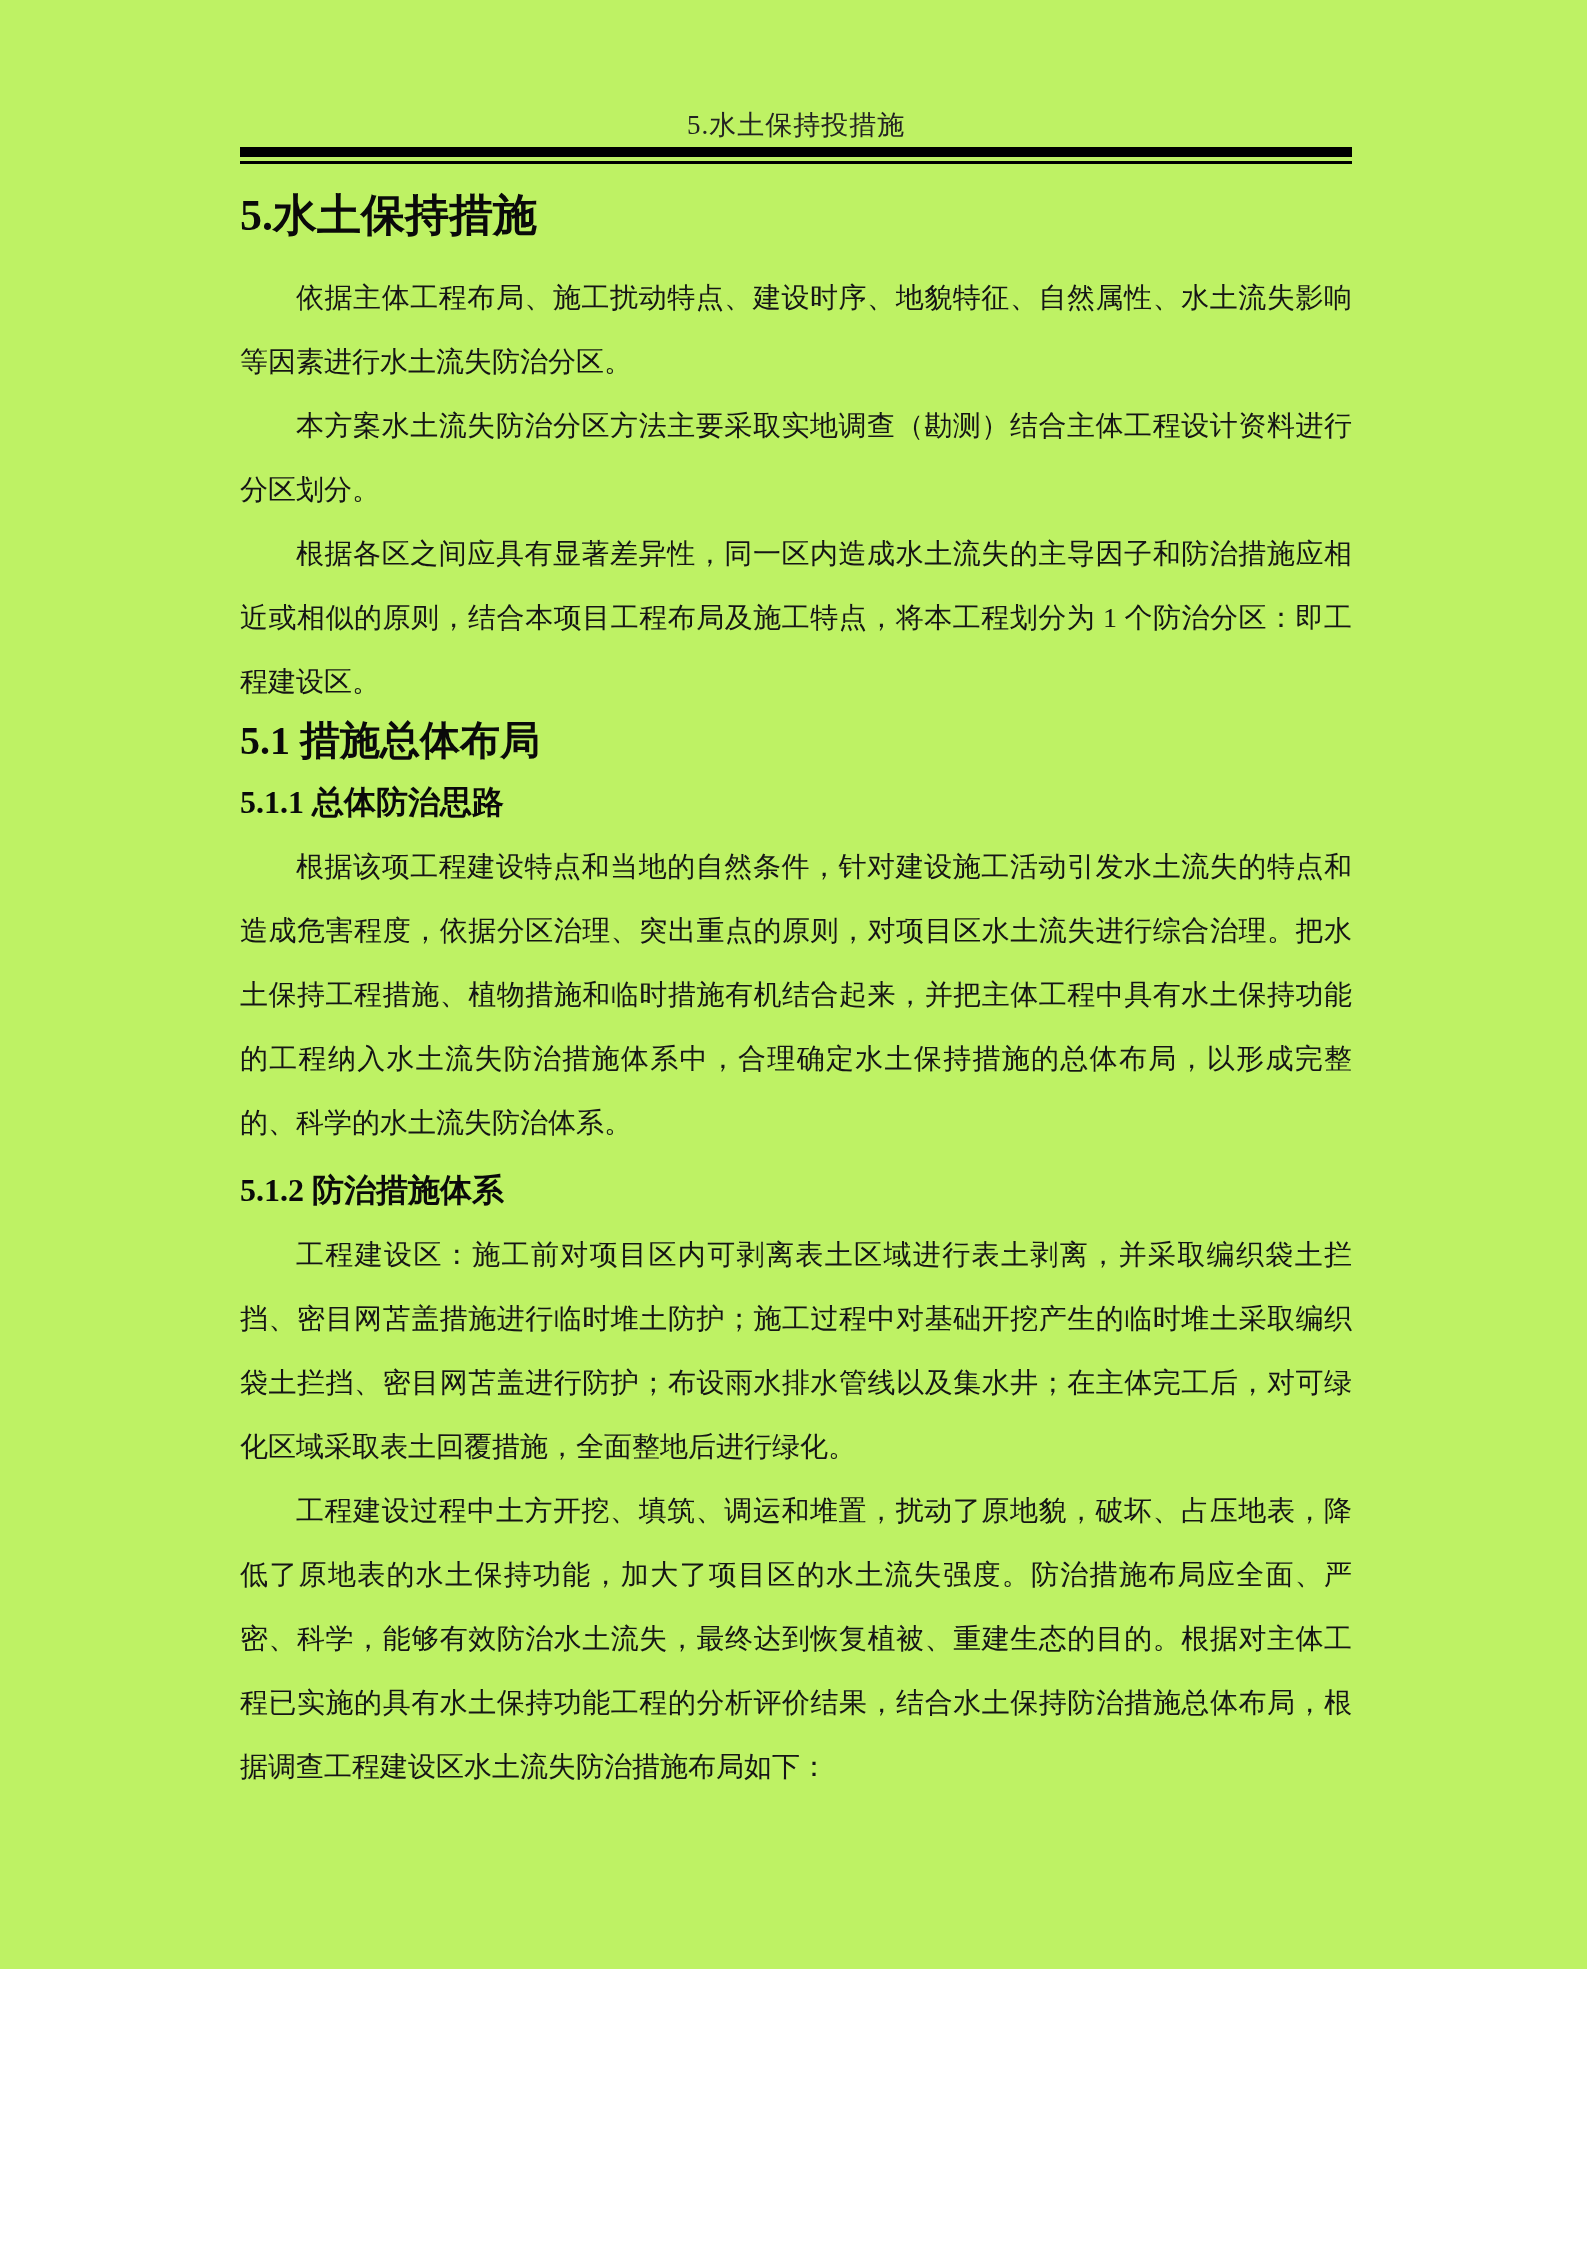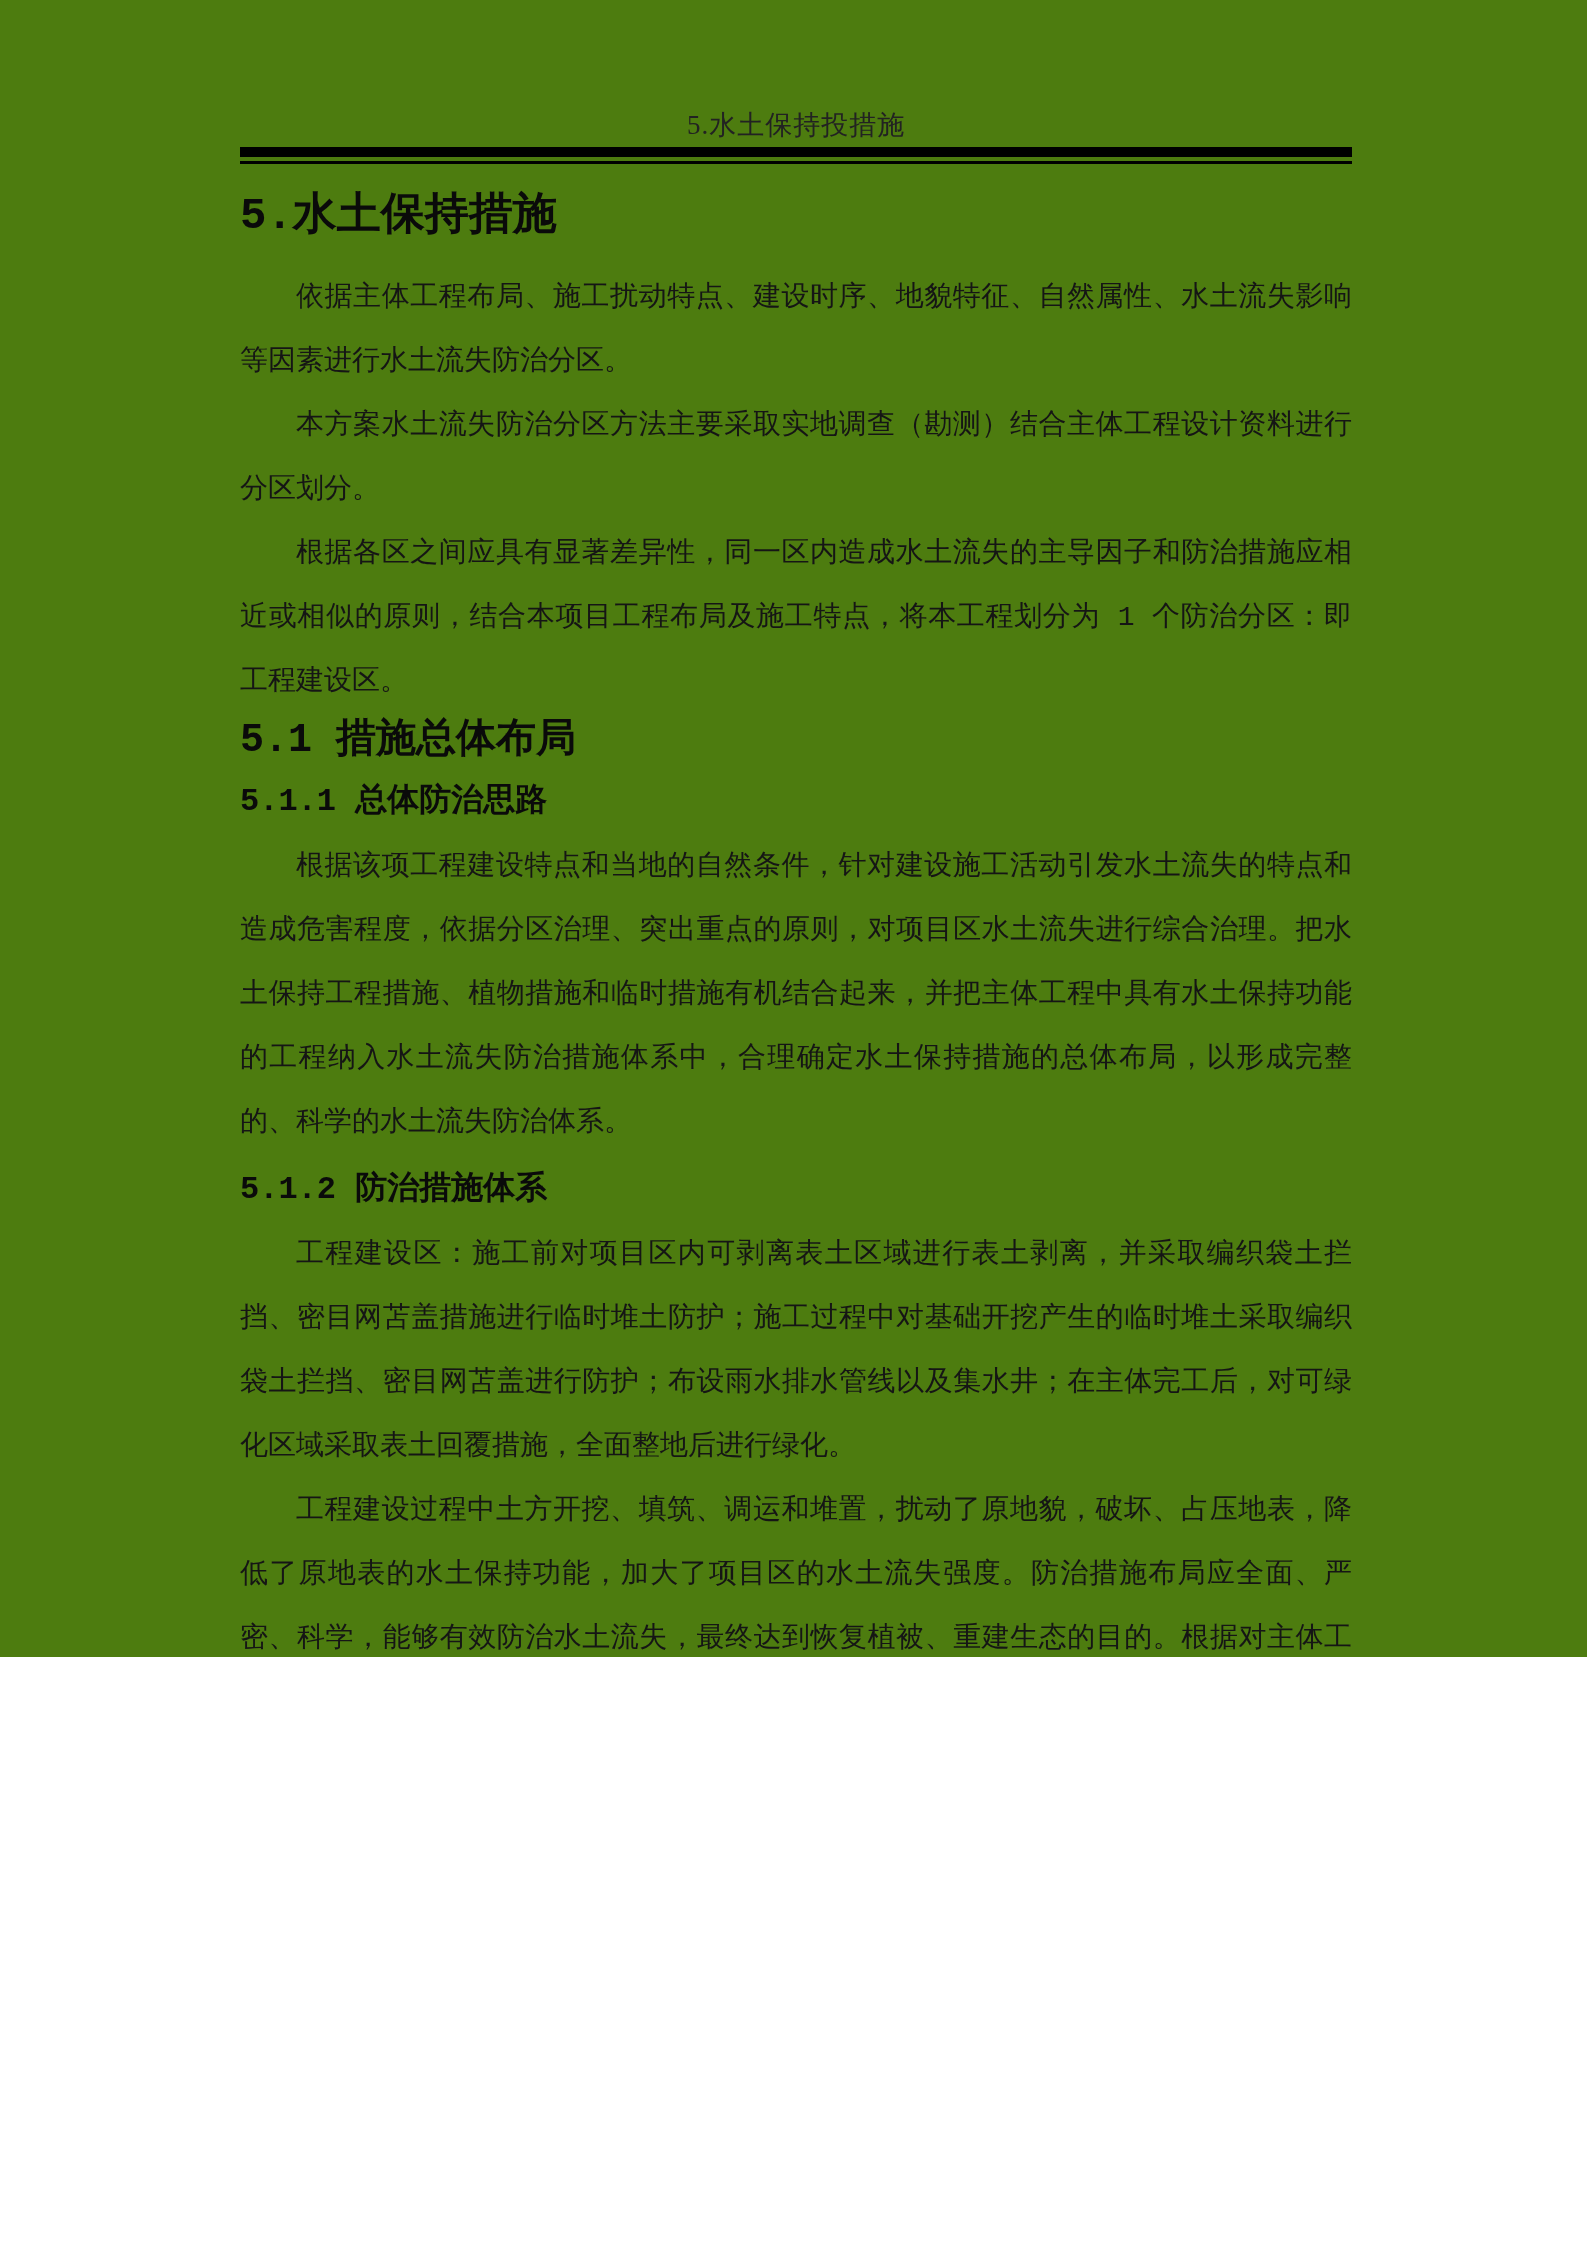--- a/index.html
+++ b/index.html
@@ -3,22 +3,22 @@
 <meta charset="utf-8">
 <style>
   html, body {
     margin: 0;
     padding: 0;
     background: #ffffff;
   }
   .page {
     position: relative;
     width: 1587px;
-    height: 1657px;
-    background: #4d7c0f;
+    height: 1969px;
+    background: #bef264;
     color: #151515;
     font-family: "Liberation Serif", "DejaVu Serif", serif;
     overflow: hidden;
   }
   
   .page-header {
     position: absolute;
     top: 108px;
     left: 240px;
     width: 1112px;
@@ -39,21 +39,20 @@
     margin-top: 4px;
     height: 3px;
     background: #000000;
   }
   
   .doc-body {
     position: absolute;
     top: 192px;
     left: 240px;
     width: 1112px;
-    font-family: Liberation Mono, monospace;
   }
   .chapter-title {
     margin: 0 0 26px 0;
     font-size: 44px;
     line-height: 48px;
     font-weight: bold;
     color: #0a0a0a;
   }
   .doc-body p {
     margin: 0;

